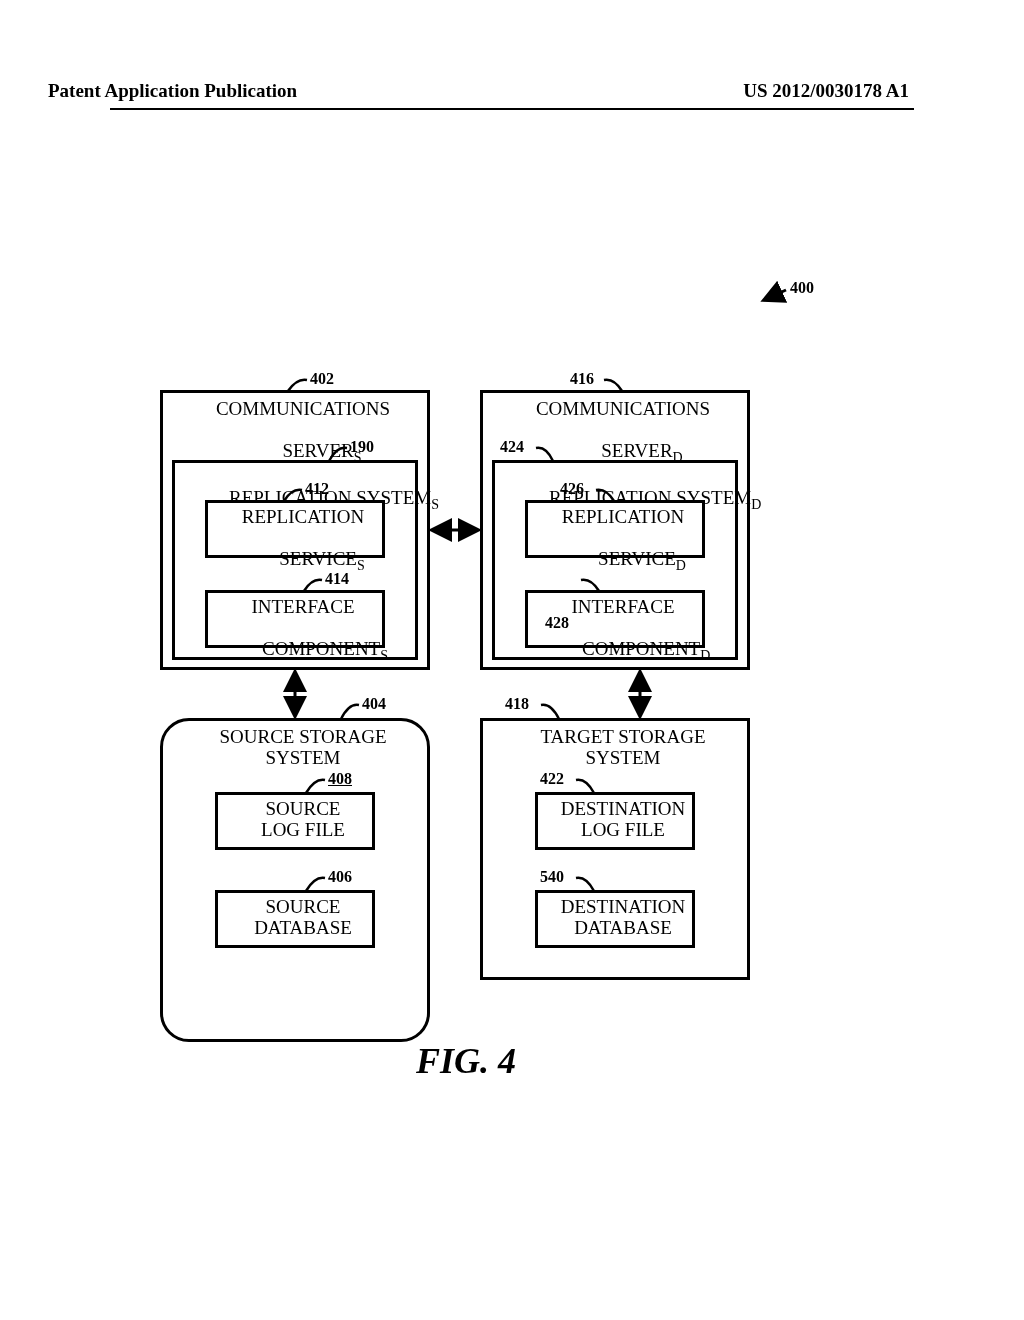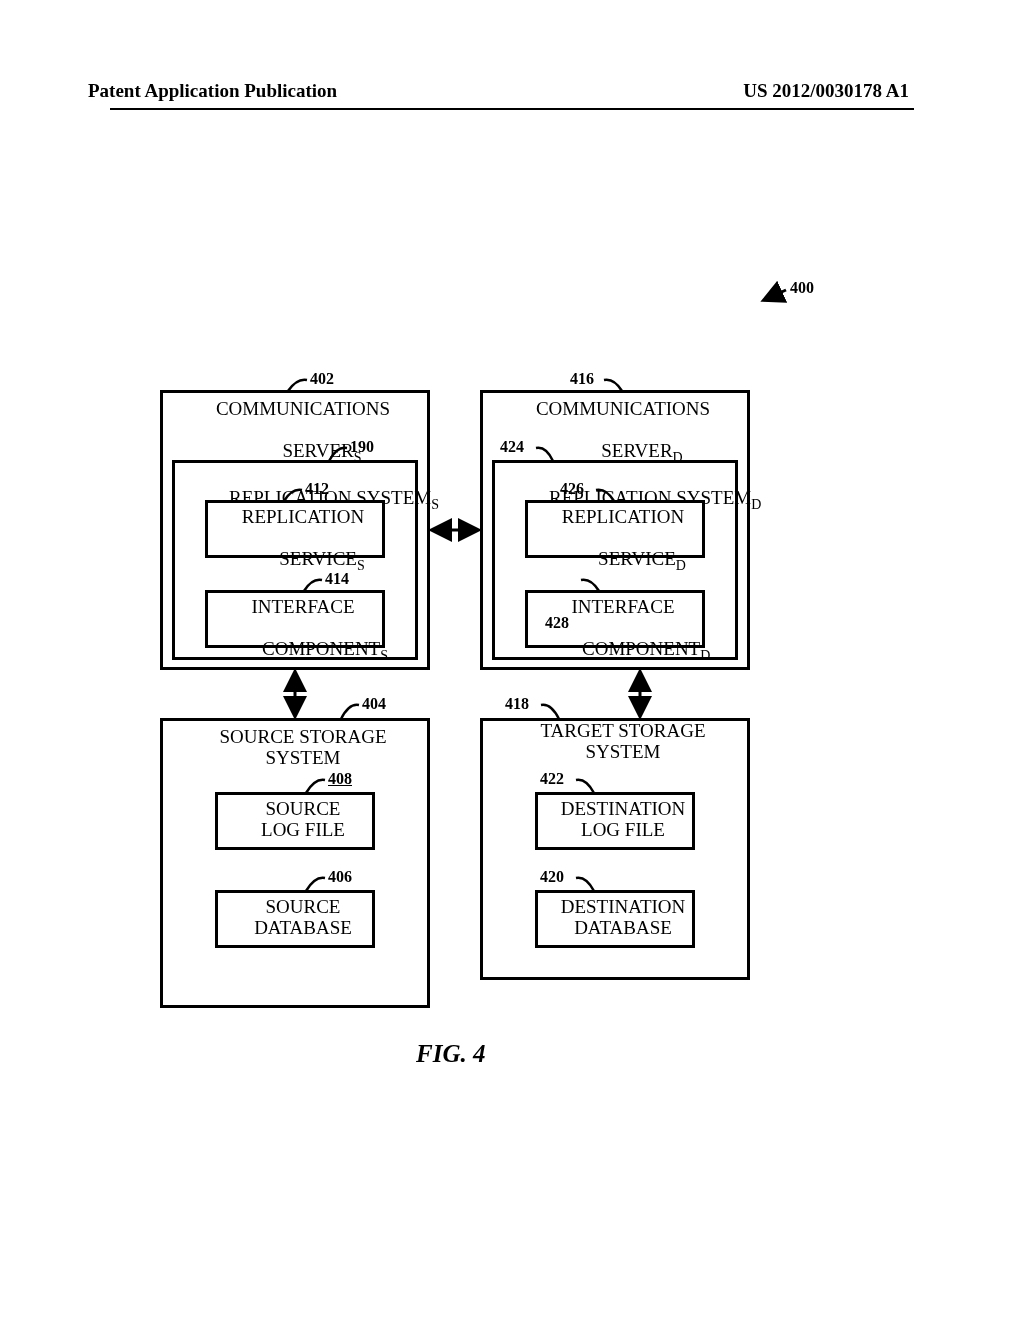--- a/index.html
+++ b/index.html
@@ -12,21 +12,21 @@
   }
   .page {
     position: relative;
     width: 1024px; height: 1320px;
   }
   .header {
     position: absolute;
     top: 80px; left: 0; width: 100%;
     display: flex;
     justify-content: space-between;
-    padding: 0 115px 0 88px;
+    padding: 0 115px 0 48px;
     font-size: 19px;
     font-weight: bold;
   }
   .hdr-mid { flex: 1; text-align: center; }
   .hdr-left { white-space: nowrap; }
   .hdr-right { white-space: nowrap; }
   .rule {
     position: absolute;
     left: 110px; right: 110px;
     top: 108px;
@@ -58,21 +58,21 @@
   .ref {
     position: absolute;
     font-size: 16px;
     font-weight: bold;
     white-space: nowrap;
   }
 
   
   .fig {
     position: absolute;
-    font-size: 25px;
+    font-size: 36px;
     font-weight: bold;
     font-style: italic;
   }
 
   svg.overlay {
     position: absolute;
     left: 0; top: 0;
     width: 1024px; height: 1320px;
     pointer-events: none;
   }
@@ -109,21 +109,21 @@
       </span>
     </div>
 
     <div class="box" style="left:205px; top:590px; width:180px; height:58px; padding-top:4px;">
       <span class="label-text">INTERFACE</span>
       <span class="label-text">
         <span>COMPONENT</span><span class="sub">S</span>
       </span>
     </div>
 
-    <div class="box" style="left:160px; top:718px; width:270px; height:290px;">
+    <div class="box" style="left:160px; top:718px; width:270px; height:324px;border-radius:29px;">
       <span class="label-text" style="margin-top:6px;">SOURCE STORAGE</span>
       <span class="label-text">SYSTEM</span>
     </div>
 
     <div class="box" style="left:215px; top:792px; width:160px; height:58px; padding-top:4px;">
       <span class="label-text">SOURCE</span>
       <span class="label-text">LOG FILE</span>
     </div>
 
     <div class="box" style="left:215px; top:890px; width:160px; height:58px; padding-top:4px;">
@@ -152,21 +152,21 @@
     </div>
 
     <div class="box" style="left:525px; top:590px; width:180px; height:58px; padding-top:4px;">
       <span class="label-text">INTERFACE</span>
       <span class="label-text">
         <span>COMPONENT</span><span class="sub">D</span>
       </span>
     </div>
 
     <div class="box" style="left:480px; top:718px; width:270px; height:262px;">
-      <span class="label-text" style="margin-top:0;">TARGET STORAGE</span>
+      <span class="label-text" style="margin-top:6px;">TARGET STORAGE</span>
       <span class="label-text">SYSTEM</span>
     </div>
 
     <div class="box" style="left:535px; top:792px; width:160px; height:58px; padding-top:4px;">
       <span class="label-text">DESTINATION</span>
       <span class="label-text">LOG FILE</span>
     </div>
 
     <div class="box" style="left:535px; top:890px; width:160px; height:58px; padding-top:4px;">
       <span class="label-text">DESTINATION</span>
@@ -180,21 +180,21 @@
     <div class="ref" style="left:500px; top:438px;">424</div>
     <div class="ref" style="left:305px; top:480px;">412</div>
     <div class="ref" style="left:560px; top:480px;">426</div>
     <div class="ref" style="left:325px; top:570px;">414</div>
     <div class="ref" style="left:545px; top:570px;margin-top:44px;">428</div>
     <div class="ref" style="left:362px; top:695px;">404</div>
     <div class="ref" style="left:505px; top:695px;">418</div>
     <div class="ref" style="left:328px; top:770px;text-decoration:underline;">408</div>
     <div class="ref" style="left:540px; top:770px;">422</div>
     <div class="ref" style="left:328px; top:868px;">406</div>
-    <div class="ref" style="left:540px; top:868px;">420</div>
+    <div class="ref" style="left:540px; top:868px;">540</div>
 
     <div class="fig" style="left:416px; top:1040px;">FIG. 4</div>
   </div>
 
   <svg class="overlay" viewBox="0 0 1024 1320">
     <defs>
       <marker id="arrow" viewBox="0 0 12 12" refX="10" refY="6" markerWidth="8" markerHeight="8" orient="auto-start-reverse">
         <path d="M0,0 L12,6 L0,12 Z" fill="#000"></path>
       </marker>
     </defs>

